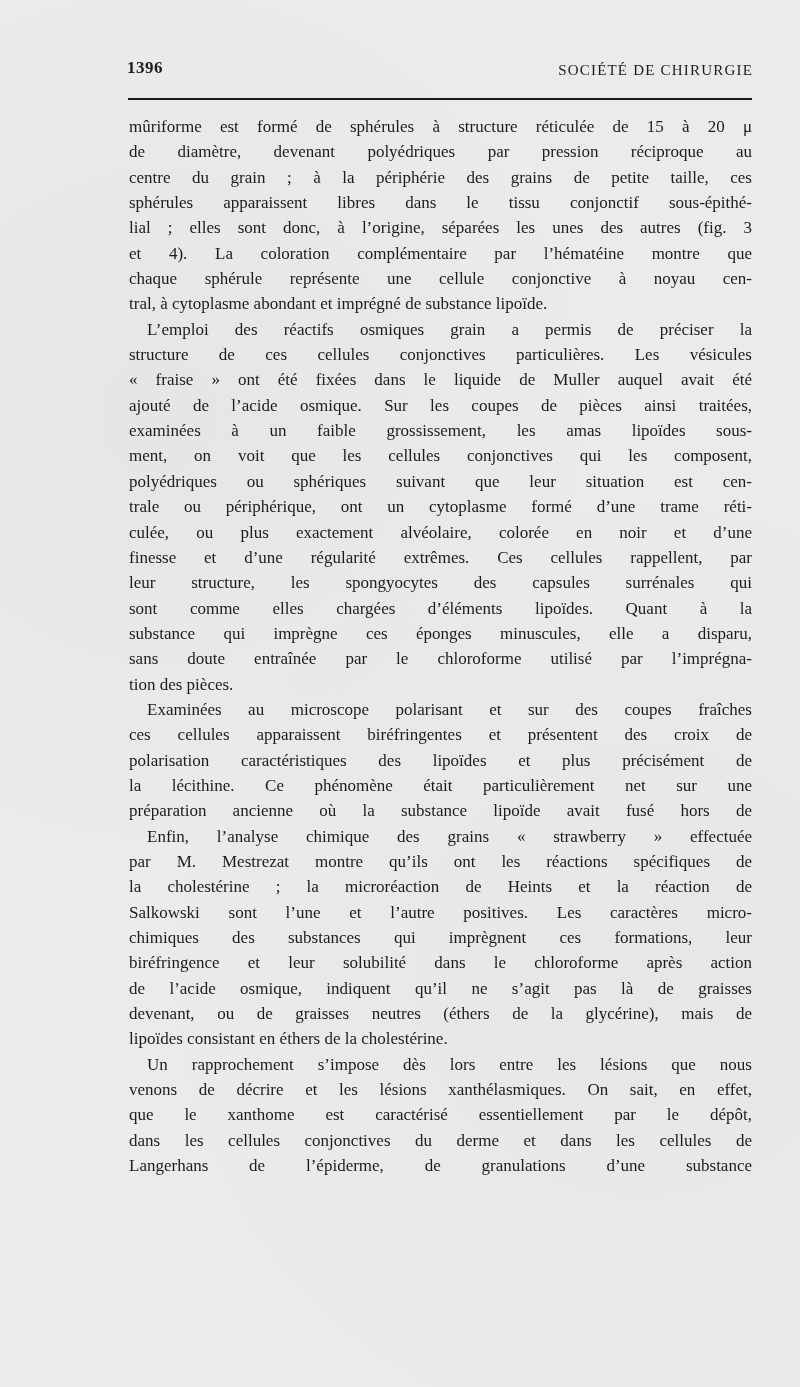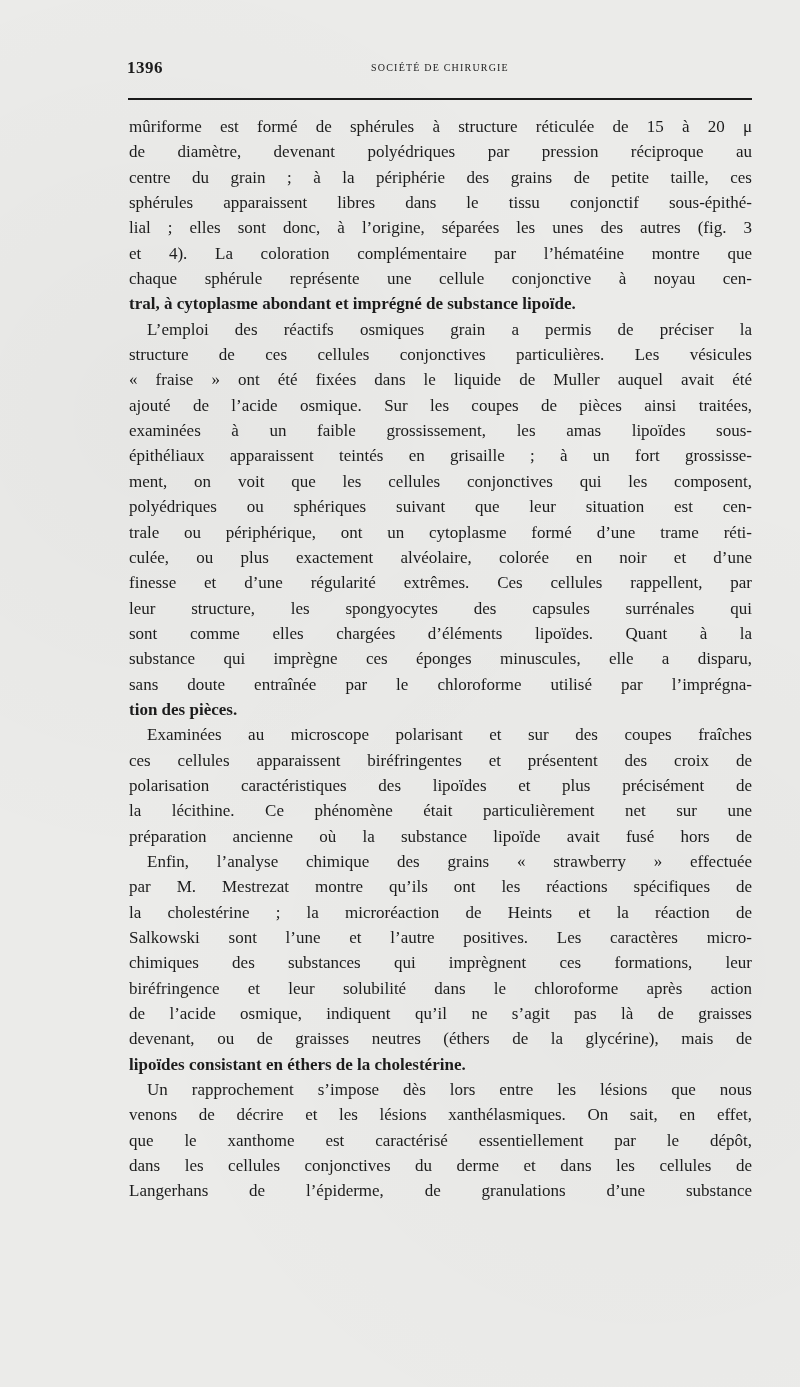--- a/index.html
+++ b/index.html
@@ -15,34 +15,34 @@
   }
   .page { position: absolute; left: 0; top: 0; width: 800px; height: 1387px; }
   .running-head {
     position: absolute; left: 127px; top: 58px; width: 626px; height: 30px;
   }
   .page-number {
     position: absolute; left: 0; top: 0;
     font-size: 17px; font-weight: bold; letter-spacing: 0.5px;
   }
   .running-title {
-    position: absolute; left: 0; right: 0; top: 4px; text-align: center;
-    font-size: 10px; letter-spacing: 1.2px; font-variant: small-caps; text-transform: uppercase;
+    position: absolute; left: 0; right: 0; top: 4px; text-align: right;
+    font-size: 15px; letter-spacing: 1.2px; font-variant: small-caps; text-transform: uppercase;
   }
   .rule {
     position: absolute; left: 128px; top: 98px; width: 624px; height: 2px;
     background: #1a1a1a;
   }
   .body-text {
     position: absolute; left: 129px; top: 114px; width: 623px;
     font-size: 17px; line-height: 25.35px;
     text-align: justify;
   }
   .line { display: block; height: 25.35px; white-space: nowrap; text-align: justify; text-align-last: justify; }
-  .line.last { text-align-last: left; font-weight: bold; }
+  .line.last { text-align-last: left; }
   .line.indent { padding-left: 18px; }
 </style>
 </head>
 <body>
 
 <div class="page">
   <div class="running-head">
     <span class="page-number">1396</span>
     <div class="running-title">SOCIÉTÉ DE CHIRURGIE</div>
   </div>
@@ -54,21 +54,20 @@
       <span class="line">sphérules apparaissent libres dans le tissu conjonctif sous-épithé-</span>
       <span class="line">lial ; elles sont donc, à l’origine, séparées les unes des autres (fig. 3</span>
       <span class="line">et 4). La coloration complémentaire par l’hématéine montre que</span>
       <span class="line">chaque sphérule représente une cellule conjonctive à noyau cen-</span>
       <span class="line last">tral, à cytoplasme abondant et imprégné de substance lipoïde.</span>
       <span class="line indent">L’emploi des réactifs osmiques grain a permis de préciser la</span>
       <span class="line">structure de ces cellules conjonctives particulières. Les vésicules</span>
       <span class="line">« fraise » ont été fixées dans le liquide de Muller auquel avait été</span>
       <span class="line">ajouté de l’acide osmique. Sur les coupes de pièces ainsi traitées,</span>
       <span class="line">examinées à un faible grossissement, les amas lipoïdes sous-</span>
-      <span class="line">épithéliaux apparaissent teintés en grisaille ; à un fort grossisse-</span>
       <span class="line">ment, on voit que les cellules conjonctives qui les composent,</span>
       <span class="line">polyédriques ou sphériques suivant que leur situation est cen-</span>
       <span class="line">trale ou périphérique, ont un cytoplasme formé d’une trame réti-</span>
       <span class="line">culée, ou plus exactement alvéolaire, colorée en noir et d’une</span>
       <span class="line">finesse et d’une régularité extrêmes. Ces cellules rappellent, par</span>
       <span class="line">leur structure, les spongyocytes des capsules surrénales qui</span>
       <span class="line">sont comme elles chargées d’éléments lipoïdes. Quant à la</span>
       <span class="line">substance qui imprègne ces éponges minuscules, elle a disparu,</span>
       <span class="line">sans doute entraînée par le chloroforme utilisé par l’imprégna-</span>
       <span class="line last">tion des pièces.</span>

